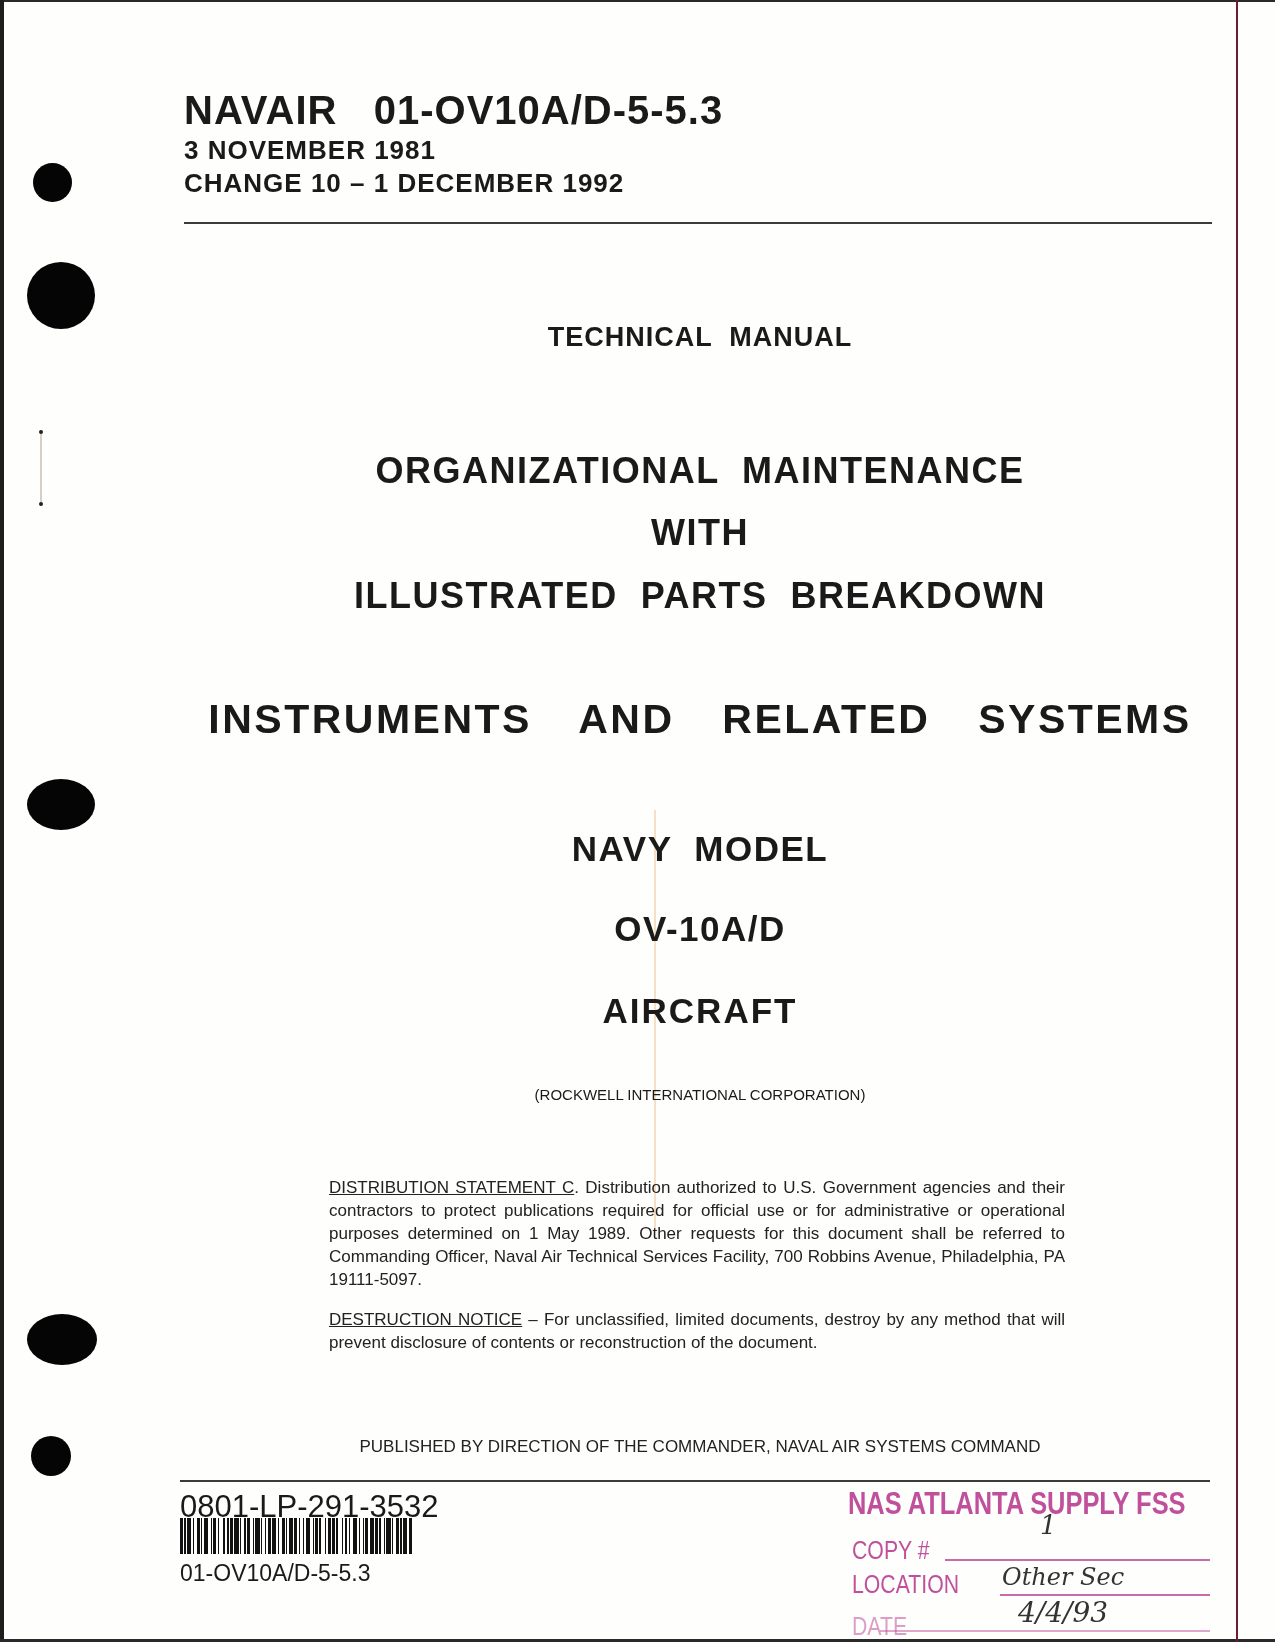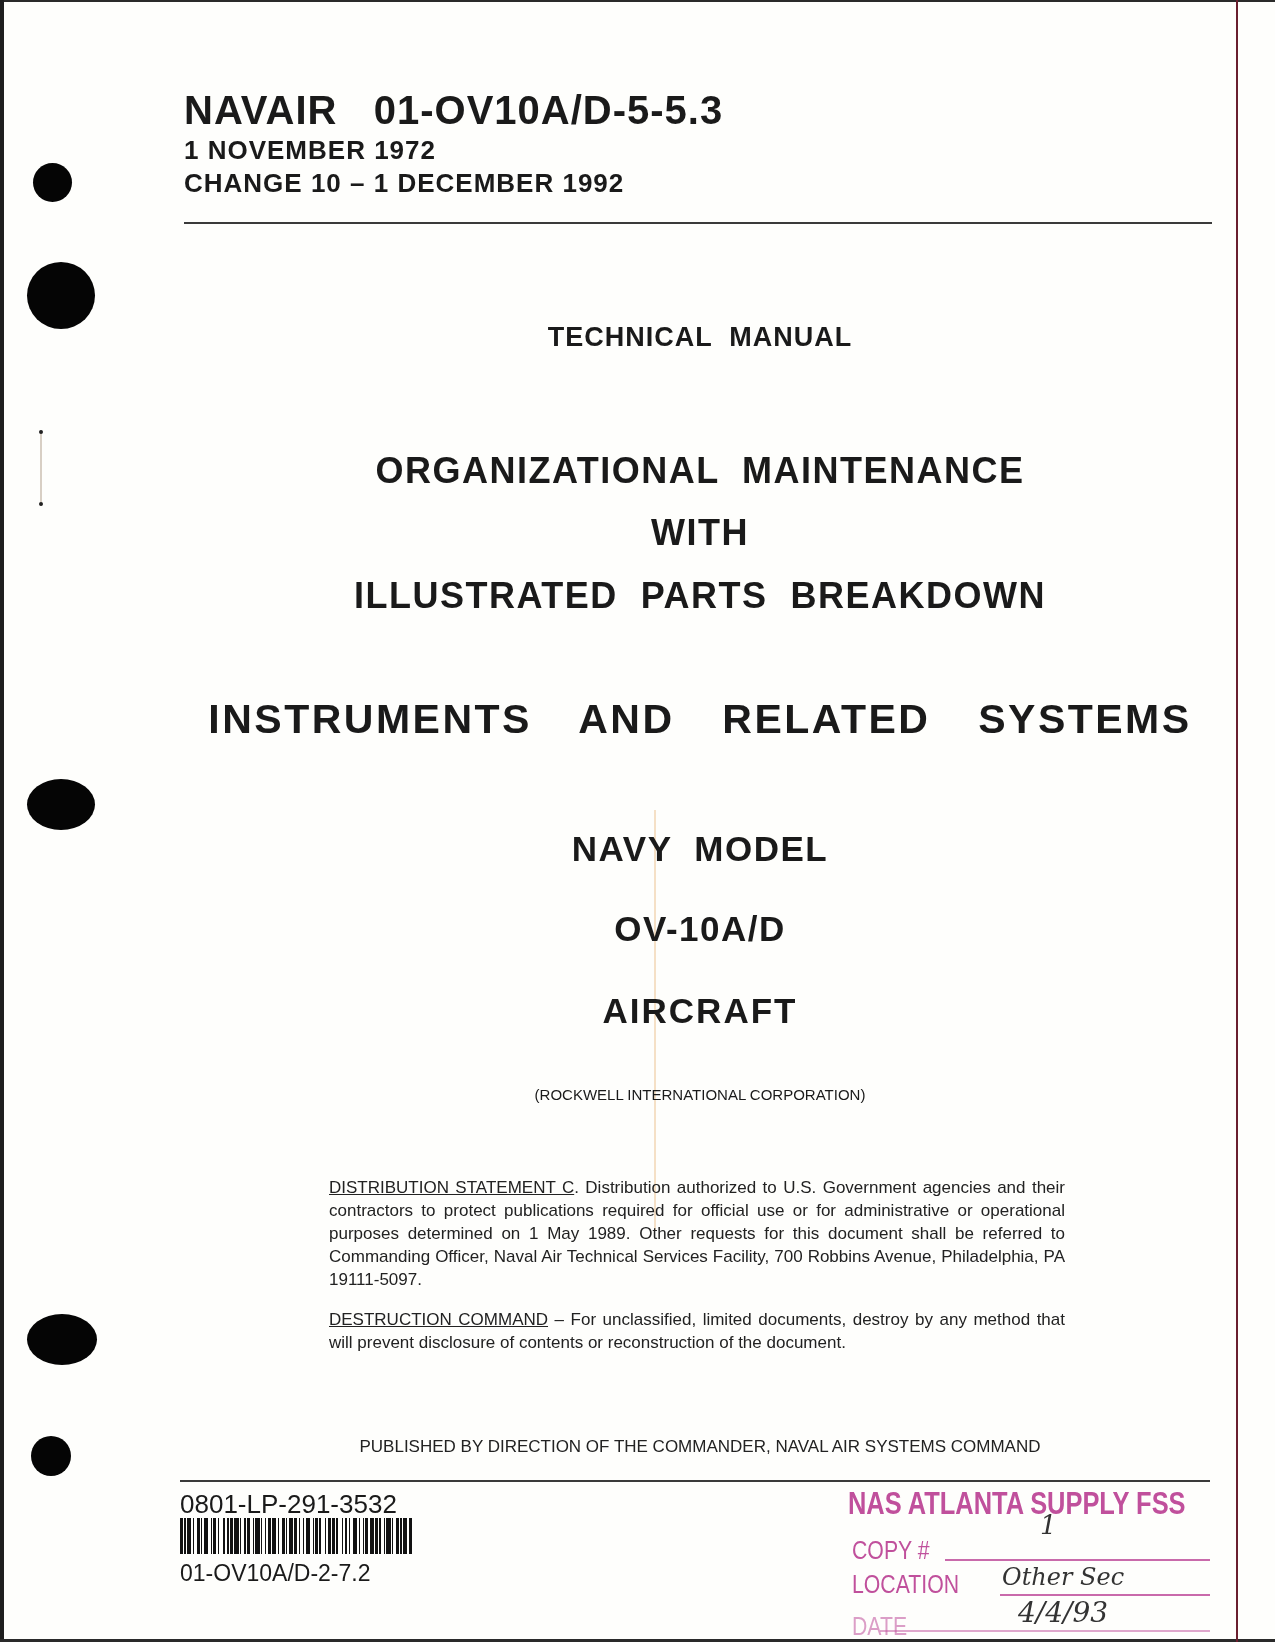--- a/index.html
+++ b/index.html
@@ -31,21 +31,21 @@
   .c-inst { top: 696px; font-size: 41px; letter-spacing: 2.5px; word-spacing: 10px; }
   .c-navy { top: 829px; font-size: 35px; letter-spacing: 1.5px; }
   .c-ov { top: 909px; font-size: 35px; letter-spacing: 1.5px; }
   .c-air { top: 991px; font-size: 35px; letter-spacing: 2px; }
   .c-rock { top: 1086px; font-size: 15px; font-weight: normal; }
 
   .para { left: 329px; width: 736px; font-size: 17px; line-height: 23px; text-align: justify; color: #222; }
   .para u { text-decoration: underline; }
   .pub { left: 0; width: 1400px; top: 1437px; text-align: center; font-size: 17px; color: #222; }
 
-  .lp { left: 180px; top: 1489px; font-size: 26px; color: #1a1a1a; }
+  .lp { left: 180px; top: 1489px; font-size: 31px; color: #1a1a1a; }
   .barcode { left: 180px; top: 1518px; width: 335px; height: 36px; display: flex; gap: 0; }
   .barcode span { display: block; height: 100%; background: #111; }
   .docnum { left: 180px; top: 1560px; font-size: 23px; color: #1a1a1a; }
 
   .stamp { color: #c0509c; font-weight: bold; font-family: "Liberation Sans", sans-serif; }
   .stamp-title { left: 848px; top: 1486px; font-size: 31px; letter-spacing: 0px; transform: scaleX(0.82); transform-origin: left; white-space: nowrap; }
   .stamp-label { font-size: 25px; font-weight: normal; transform: scaleX(0.85); transform-origin: left; }
   .stamp-line { height: 2px; background: #c0509c; opacity: .85; }
   .hand { font-family: "DejaVu Serif", serif; font-style: italic; color: #333; }
 </style>
@@ -59,39 +59,39 @@
 <div class="abs fold-line"></div>
 
 <div class="abs hole" style="left:33px;top:163px;width:39px;height:39px;"></div>
 <div class="abs hole" style="left:27px;top:262px;width:68px;height:67px;"></div>
 <div class="abs tick-mark"></div>
 <div class="abs hole" style="left:27px;top:779px;width:68px;height:51px;"></div>
 <div class="abs hole" style="left:27px;top:1314px;width:70px;height:51px;"></div>
 <div class="abs hole" style="left:31px;top:1436px;width:40px;height:40px;"></div>
 
 <div class="abs hdr-main">NAVAIR   01-OV10A/D-5-5.3</div>
-<div class="abs hdr-sub" style="top:135px;">1 NOVEMBER 1972</div>
+<div class="abs hdr-sub" style="top:135px;">3 NOVEMBER 1981</div>
 <div class="abs hdr-sub" style="top:168px;">CHANGE 10 – 1 DECEMBER 1992</div>
 <div class="abs rule" style="left:184px;top:222px;width:1028px;"></div>
 
 <div class="abs center c-tech">TECHNICAL  MANUAL</div>
 <div class="abs center c-org">ORGANIZATIONAL  MAINTENANCE</div>
 <div class="abs center c-with">WITH</div>
 <div class="abs center c-ipb">ILLUSTRATED  PARTS  BREAKDOWN</div>
 <div class="abs center c-inst">INSTRUMENTS  AND  RELATED  SYSTEMS</div>
 <div class="abs center c-navy">NAVY  MODEL</div>
 <div class="abs center c-ov">OV-10A/D</div>
 <div class="abs center c-air">AIRCRAFT</div>
 <div class="abs center c-rock">(ROCKWELL INTERNATIONAL CORPORATION)</div>
 
 <div class="abs para" style="top:1176px;">
   <u>DISTRIBUTION STATEMENT C</u><span>. Distribution authorized to U.S. Government agencies and their contractors to protect publications required for official use or for administrative or operational purposes determined on 1 May 1989.  Other requests for this document shall be referred to Commanding Officer, Naval Air Technical Services Facility, 700 Robbins Avenue, Philadelphia, PA 19111-5097.</span>
 </div>
 <div class="abs para" style="top:1308px;">
-  <u>DESTRUCTION COMMAND</u><span> – For unclassified, limited documents, destroy by any method that will prevent disclosure of contents or reconstruction of the document.</span>
+  <u>DESTRUCTION NOTICE</u><span> – For unclassified, limited documents, destroy by any method that will prevent disclosure of contents or reconstruction of the document.</span>
 </div>
 
 <div class="abs pub">PUBLISHED BY DIRECTION OF THE COMMANDER, NAVAL AIR SYSTEMS COMMAND</div>
 <div class="abs rule" style="left:180px;top:1480px;width:1030px;"></div>
 <div class="abs lp">0801-LP-291-3532</div>
 <div class="abs barcode" id="barcode">
     <span style="width: 2.8px;"></span>
     <span style="width: 1.4px; background: transparent;"></span>
     <span style="width: 1.4px;"></span>
     <span style="width: 1.4px; background: transparent;"></span>
@@ -195,21 +195,21 @@
     <span style="width: 2.8px; background: transparent;"></span>
     <span style="width: 2.8px;"></span>
     <span style="width: 1.4px; background: transparent;"></span>
     <span style="width: 1.4px;"></span>
     <span style="width: 1.4px; background: transparent;"></span>
     <span style="width: 4.2px;"></span>
     <span style="width: 1.4px; background: transparent;"></span>
     <span style="width: 2.8px;"></span>
     <span style="width: 1.4px; background: transparent;"></span>
   </div>
-<div class="abs docnum">01-OV10A/D-2-7.2</div>
+<div class="abs docnum">01-OV10A/D-5-5.3</div>
 
 <div class="abs stamp stamp-title">NAS ATLANTA SUPPLY FSS</div>
 <div class="abs stamp stamp-label" style="left:852px;top:1536px;">COPY #</div>
 <div class="abs stamp-line" style="left:945px;top:1559px;width:265px;"></div>
 <div class="abs hand" style="left:1040px;top:1510px;font-size:26px;">1</div>
 
 <div class="abs stamp stamp-label" style="left:852px;top:1570px;">LOCATION</div>
 <div class="abs stamp-line" style="left:1000px;top:1594px;width:210px;"></div>
 <div class="abs hand" style="left:1002px;top:1563px;font-size:24px;">Other Sec</div>
 

